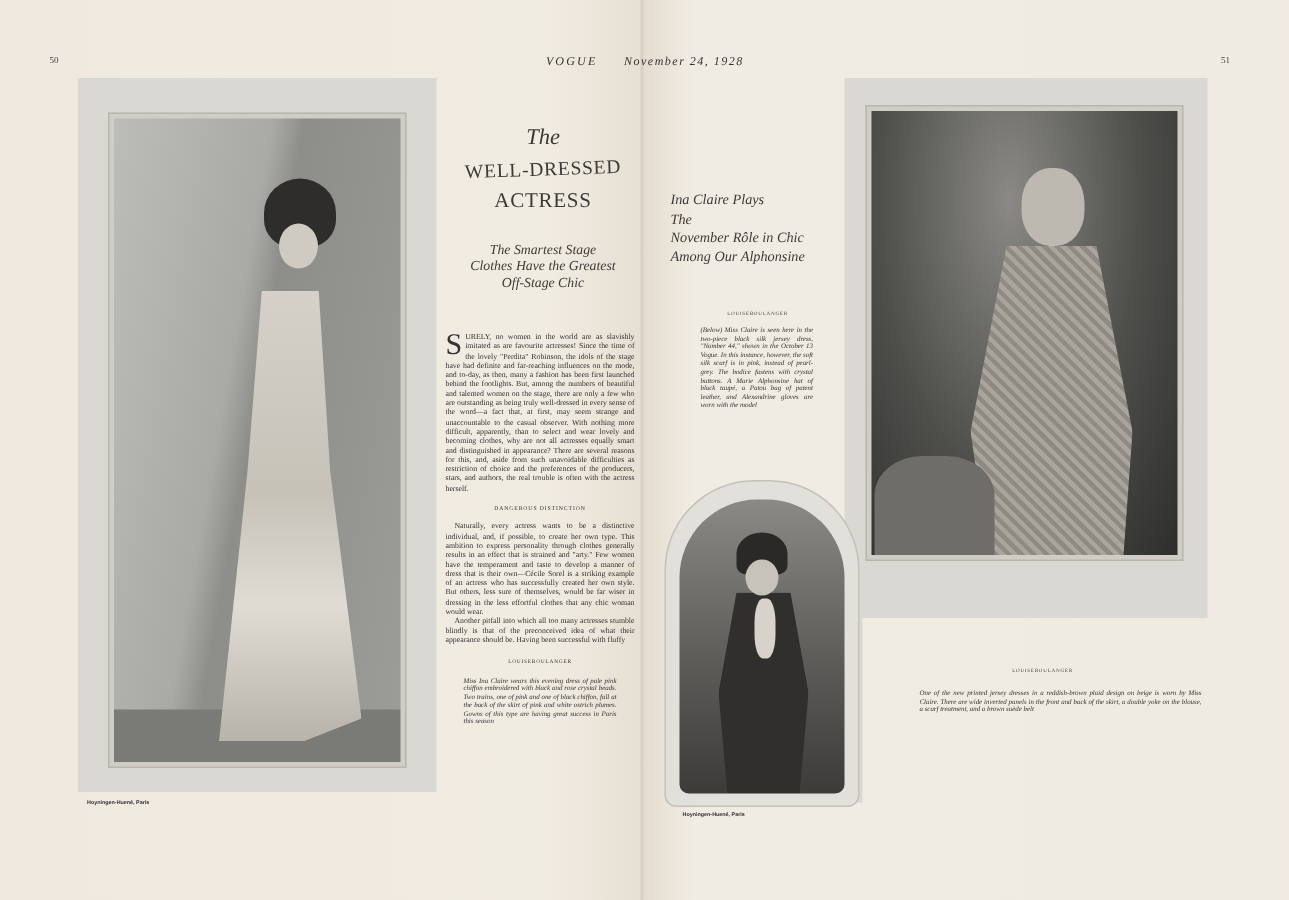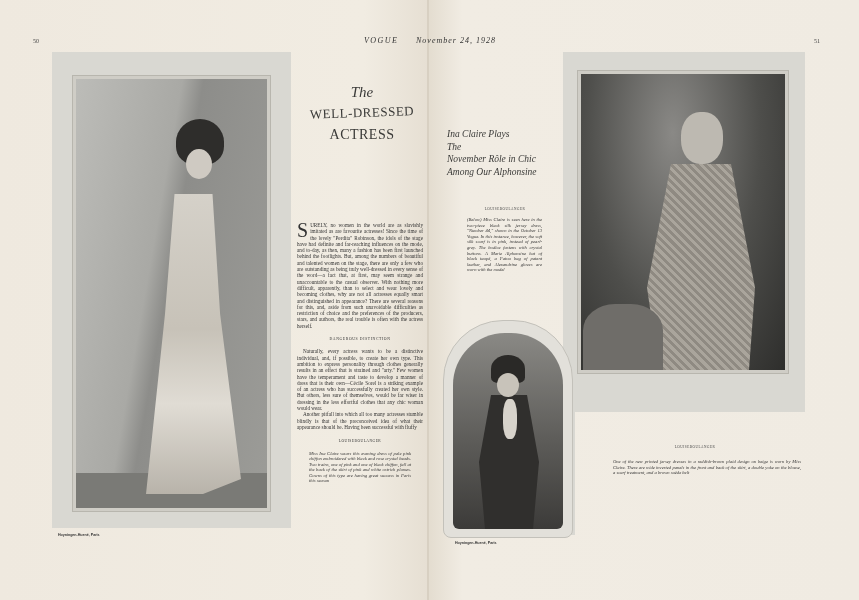--- a/index.html
+++ b/index.html
@@ -99,20 +99,25 @@
       <div class="fig1-hat"></div>
       <div class="fig1-face"></div>
     </div>
   </div>
   <span class="credit" style="left:58px;top:533px;">Hoyningen-Huené, Paris</span>
 
   <div class="title-block">
     <div class="title-the">The</div>
     <div class="title-well">WELL-DRESSED</div>
     <div class="title-actress">ACTRESS</div>
+    <div class="subtitle">
+      <div>The Smartest Stage</div>
+      <div>Clothes Have the Greatest</div>
+      <div>Off-Stage Chic</div>
+    </div>
   </div>
 
   <div class="body-col">
     <p class="first"><span class="dropcap">S</span><span>URELY, no women in the world are as slavishly imitated as are favourite actresses! Since the time of the lovely "Perdita" Robinson, the idols of the stage have had definite and far-reaching influences on the mode, and to-day, as then, many a fashion has been first launched behind the footlights. But, among the numbers of beautiful and talented women on the stage, there are only a few who are outstanding as being truly well-dressed in every sense of the word—a fact that, at first, may seem strange and unaccountable to the casual observer. With nothing more difficult, apparently, than to select and wear lovely and becoming clothes, why are not all actresses equally smart and distinguished in appearance? There are several reasons for this, and, aside from such unavoidable difficulties as restriction of choice and the preferences of the producers, stars, and authors, the real trouble is often with the actress herself.</span></p>
     <div class="section-head">DANGEROUS DISTINCTION</div>
     <p>Naturally, every actress wants to be a distinctive individual, and, if possible, to create her own type. This ambition to express personality through clothes generally results in an effect that is strained and "arty." Few women have the temperament and taste to develop a manner of dress that is their own—Cécile Sorel is a striking example of an actress who has successfully created her own style. But others, less sure of themselves, would be far wiser in dressing in the less effortful clothes that any chic woman would wear.</p>
     <p>Another pitfall into which all too many actresses stumble blindly is that of the preconceived idea of what their appearance should be. Having been successful with fluffy</p>
     <div class="credit-center">LOUISEBOULANGER</div>
     <div class="caption caption-left">Miss Ina Claire wears this evening dress of pale pink chiffon embroidered with black and rose crystal beads. Two trains, one of pink and one of black chiffon, fall at the back of the skirt of pink and white ostrich plumes. Gowns of this type are having great success in Paris this season</div>
   </div>

